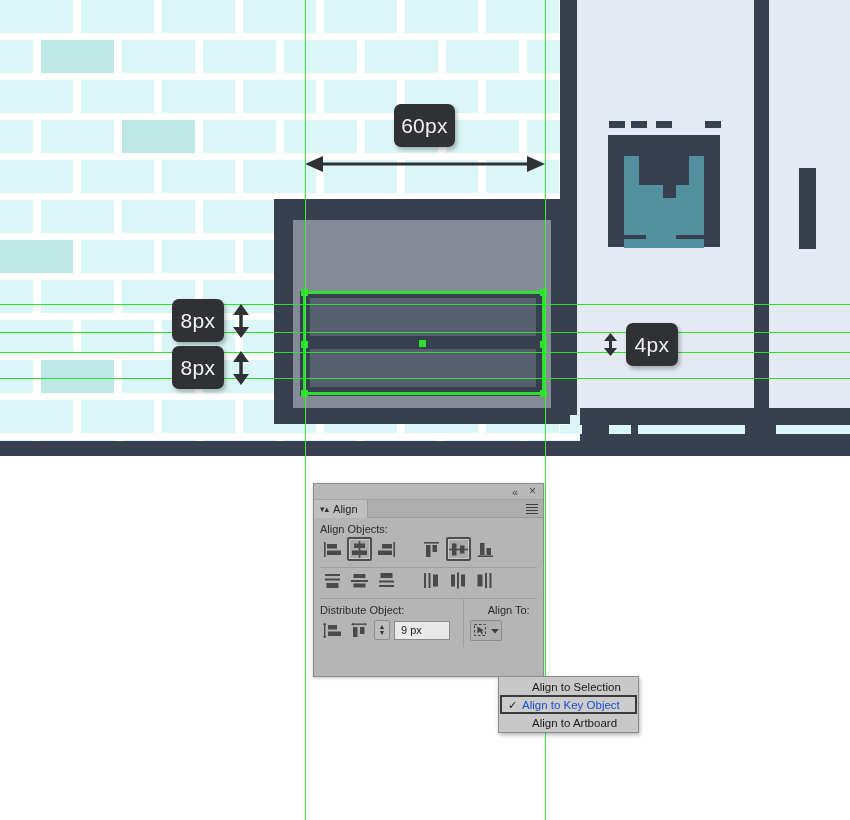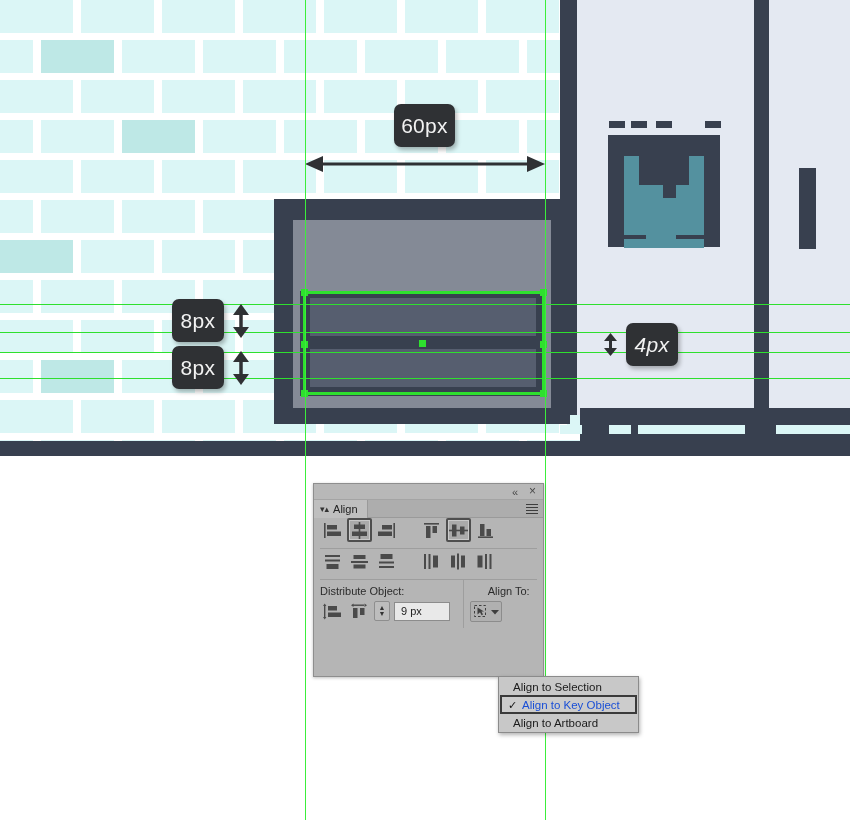--- a/index.html
+++ b/index.html
@@ -96,21 +96,21 @@
     font-size:21px;
     line-height:1;
     display:flex; align-items:center; justify-content:center;
     box-shadow:2px 3px 4px rgba(0,0,0,.28);
     z-index:36;
     letter-spacing:.3px;
   }
   #badge-60 { left:394px; top:104px; width:61px; height:43px; }
   #badge-8a { left:172px; top:299px; width:52px; height:43px; }
   #badge-8b { left:172px; top:346px; width:52px; height:43px; }
-  #badge-4  { left:626px; top:323px; width:52px; height:43px;font-style:italic; }
+  #badge-4  { left:626px; top:323px; width:52px; height:43px; }
 
   
   .harrow { position:absolute; left:305px; top:155px; width:240px; height:18px; z-index:35; }
   
   .varrow { position:absolute; width:22px; height:34px; z-index:35; }
   #varrow-a { left:230px; top:304px; }
   #varrow-b { left:230px; top:351px; }
   #varrow-c { left:602px; top:333px; width:17px; height:23px; }
 
   
@@ -195,21 +195,21 @@
 
   
   #align-menu {
     position:absolute; left:498px; top:676px; width:141px; height:57px;
     background:#c8c8c8; border:1px solid #8b8b8b; z-index:60;
     box-shadow:1px 2px 4px rgba(0,0,0,.3);
     padding:1px 0;
   }
   .menu-item {
     position:relative; height:17px; display:flex; align-items:center;
-    font-size:11.5px; color:#1b1b1b; padding-left:14px; cursor:pointer;
+    font-size:11.5px; color:#1b1b1b; padding-left:33px; cursor:pointer;
   }
   .menu-item.selected {
     color:#1a4fd6;
     border:2px solid #3a3a3a;
     background:#cccccc;
     height:19px;
     margin:0 1px;
     padding-left:20px;
   }
   .menu-check {
@@ -443,20 +443,21 @@
     <div class="panel-menu">
       <i></i>
         <i></i>
         <i></i>
         <i></i>
     </div>
   </div>
 
   <div class="panel-body">
 
+    <div class="sect-label">Align Objects:</div>
     <div class="btn-row">
 
       <div class="abtn">
         <svg width="19" height="17" viewBox="0 0 19 17">
           <rect x="1" y="1" width="1.6" height="15" fill="#4a4a4a"></rect>
           <rect x="4" y="3" width="10" height="4.5" fill="#4a4a4a"></rect>
           <rect x="4" y="9.5" width="14" height="4.5" fill="#4a4a4a"></rect>
         </svg>
       </div>
 

